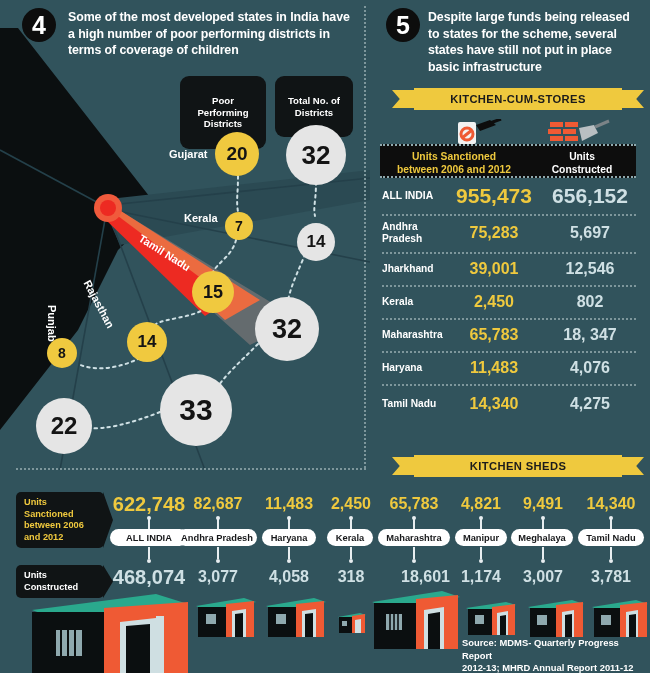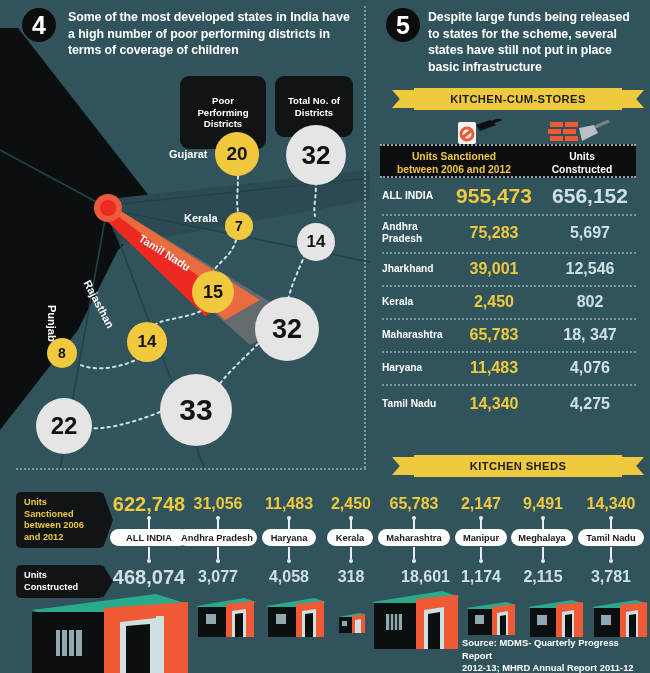--- a/index.html
+++ b/index.html
@@ -278,21 +278,21 @@
   </div>
 
   <div class="sanc-num" style="left:104px;top:493px;width:90px;font-size:20px;">622,748</div>
   <div class="dot" style="left:147px;top:516px;"></div>
   <div class="stem" style="left:148px;top:519px;height:10px;"></div>
   <div class="pill" style="left:110px;top:529px;width:78px;">ALL INDIA</div>
   <div class="stem" style="left:148px;top:547px;height:12px;"></div>
   <div class="dot" style="left:147px;top:559px;"></div>
   <div class="con-num" style="left:104px;top:566px;width:90px;font-size:20px;">468,074</div>
 
-  <div class="sanc-num" style="left:178px;top:495px;width:80px;font-size:16px;">31,056</div>
+  <div class="sanc-num" style="left:178px;top:495px;width:80px;font-size:16px;">82,687</div>
   <div class="dot" style="left:216px;top:516px;"></div>
   <div class="stem" style="left:217px;top:519px;height:10px;"></div>
   <div class="pill" style="left:177px;top:529px;width:80px;">Andhra Pradesh</div>
   <div class="stem" style="left:217px;top:547px;height:12px;"></div>
   <div class="dot" style="left:216px;top:559px;"></div>
   <div class="con-num" style="left:178px;top:568px;width:80px;font-size:16px;">3,077</div>
 
   <div class="sanc-num" style="left:258px;top:495px;width:62px;font-size:16px;">11,483</div>
   <div class="dot" style="left:287px;top:516px;"></div>
   <div class="stem" style="left:288px;top:519px;height:10px;"></div>
@@ -310,35 +310,35 @@
   <div class="con-num" style="left:322px;top:568px;width:58px;font-size:16px;">318</div>
 
   <div class="sanc-num" style="left:378px;top:495px;width:72px;font-size:16px;">65,783</div>
   <div class="dot" style="left:412px;top:516px;"></div>
   <div class="stem" style="left:413px;top:519px;height:10px;"></div>
   <div class="pill" style="left:378px;top:529px;width:72px;">Maharashtra</div>
   <div class="stem" style="left:413px;top:547px;height:12px;"></div>
   <div class="dot" style="left:412px;top:559px;"></div>
   <div class="con-num" style="left:378px;top:568px;width:72px;font-size:16px;text-align:right;">18,601</div>
 
-  <div class="sanc-num" style="left:452px;top:495px;width:58px;font-size:16px;">2,147</div>
+  <div class="sanc-num" style="left:452px;top:495px;width:58px;font-size:16px;">4,821</div>
   <div class="dot" style="left:479px;top:516px;"></div>
   <div class="stem" style="left:480px;top:519px;height:10px;"></div>
   <div class="pill" style="left:455px;top:529px;width:52px;">Manipur</div>
   <div class="stem" style="left:480px;top:547px;height:12px;"></div>
   <div class="dot" style="left:479px;top:559px;"></div>
   <div class="con-num" style="left:452px;top:568px;width:58px;font-size:16px;">1,174</div>
 
   <div class="sanc-num" style="left:512px;top:495px;width:62px;font-size:16px;">9,491</div>
   <div class="dot" style="left:541px;top:516px;"></div>
   <div class="stem" style="left:542px;top:519px;height:10px;"></div>
   <div class="pill" style="left:511px;top:529px;width:62px;">Meghalaya</div>
   <div class="stem" style="left:542px;top:547px;height:12px;"></div>
   <div class="dot" style="left:541px;top:559px;"></div>
-  <div class="con-num" style="left:512px;top:568px;width:62px;font-size:16px;">2,115</div>
+  <div class="con-num" style="left:512px;top:568px;width:62px;font-size:16px;">3,007</div>
 
   <div class="sanc-num" style="left:578px;top:495px;width:66px;font-size:16px;">14,340</div>
   <div class="dot" style="left:609px;top:516px;"></div>
   <div class="stem" style="left:610px;top:519px;height:10px;"></div>
   <div class="pill" style="left:578px;top:529px;width:66px;">Tamil Nadu</div>
   <div class="stem" style="left:610px;top:547px;height:12px;"></div>
   <div class="dot" style="left:609px;top:559px;"></div>
   <div class="con-num" style="left:578px;top:568px;width:66px;font-size:16px;">3,781</div>
 
   <svg class="abs" style="left:28px;top:586px;" width="168" height="88">

